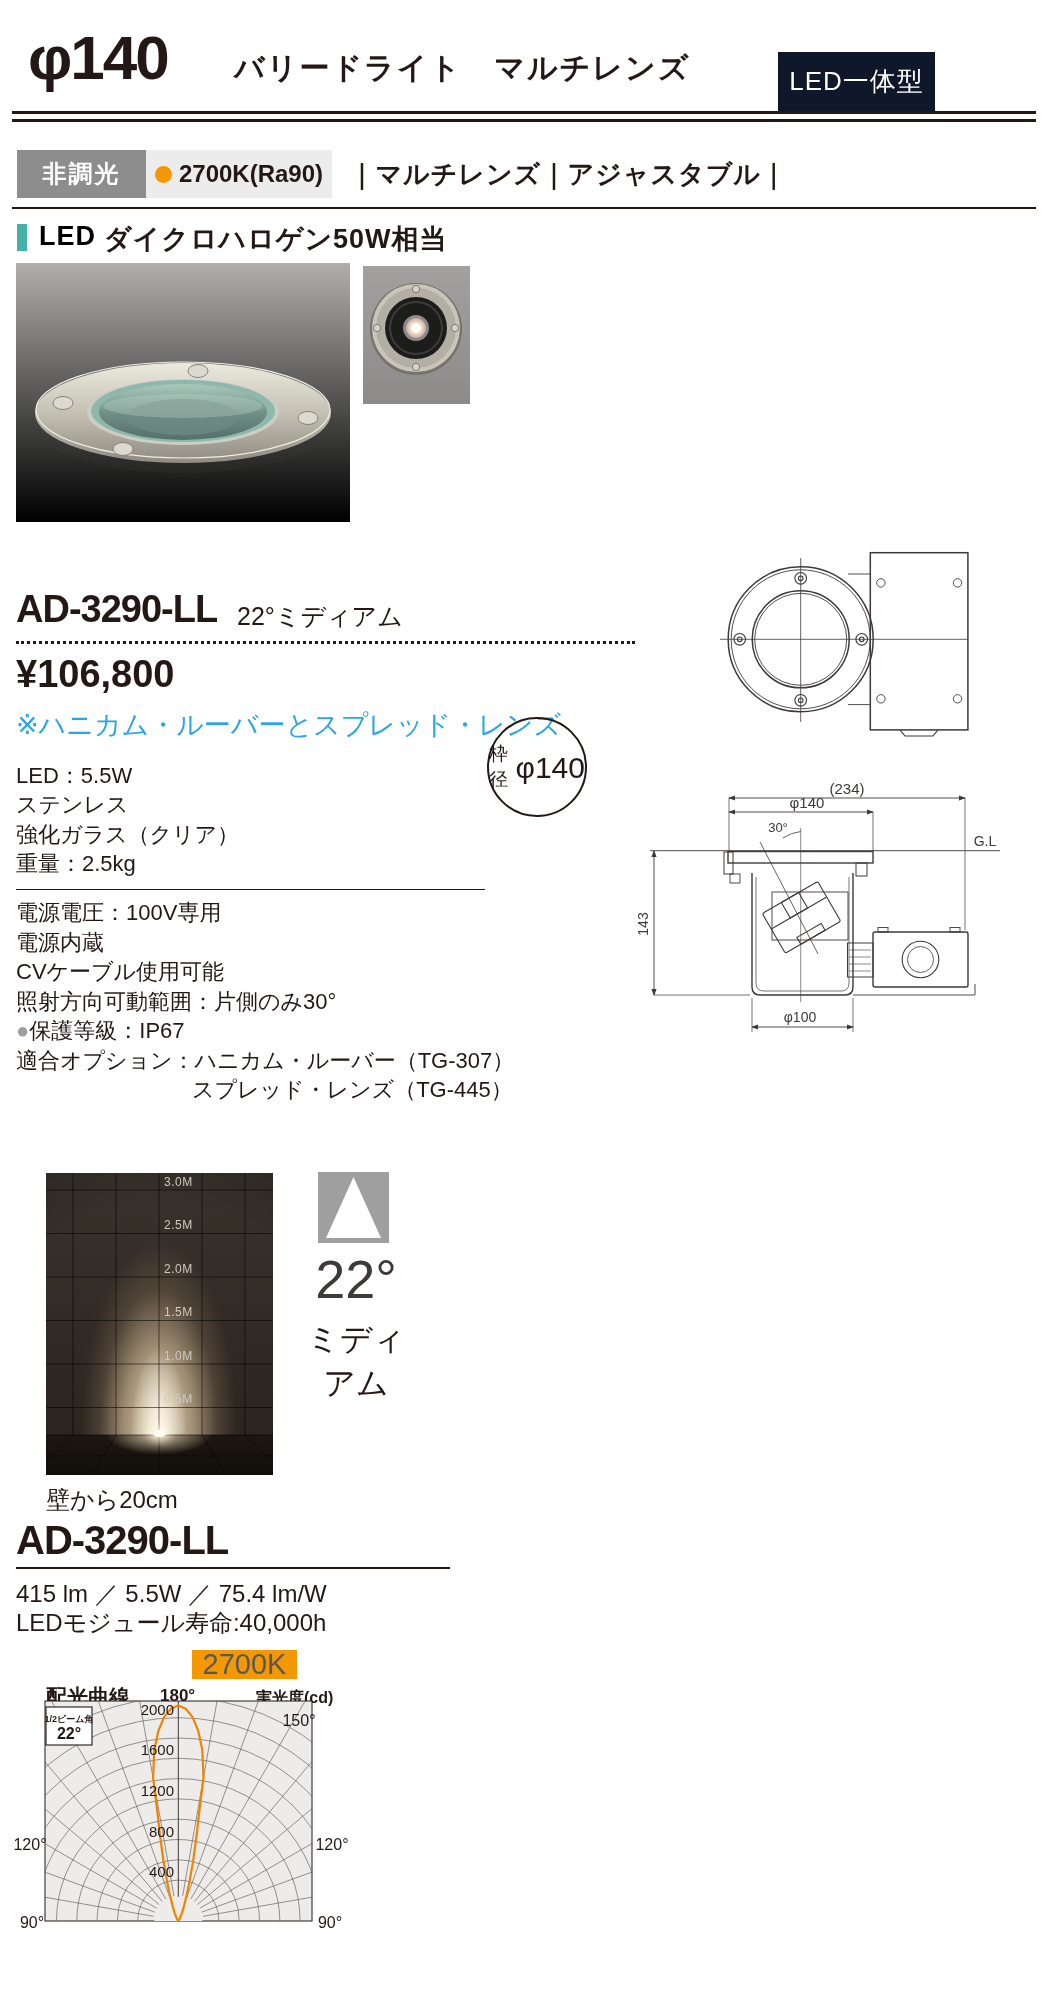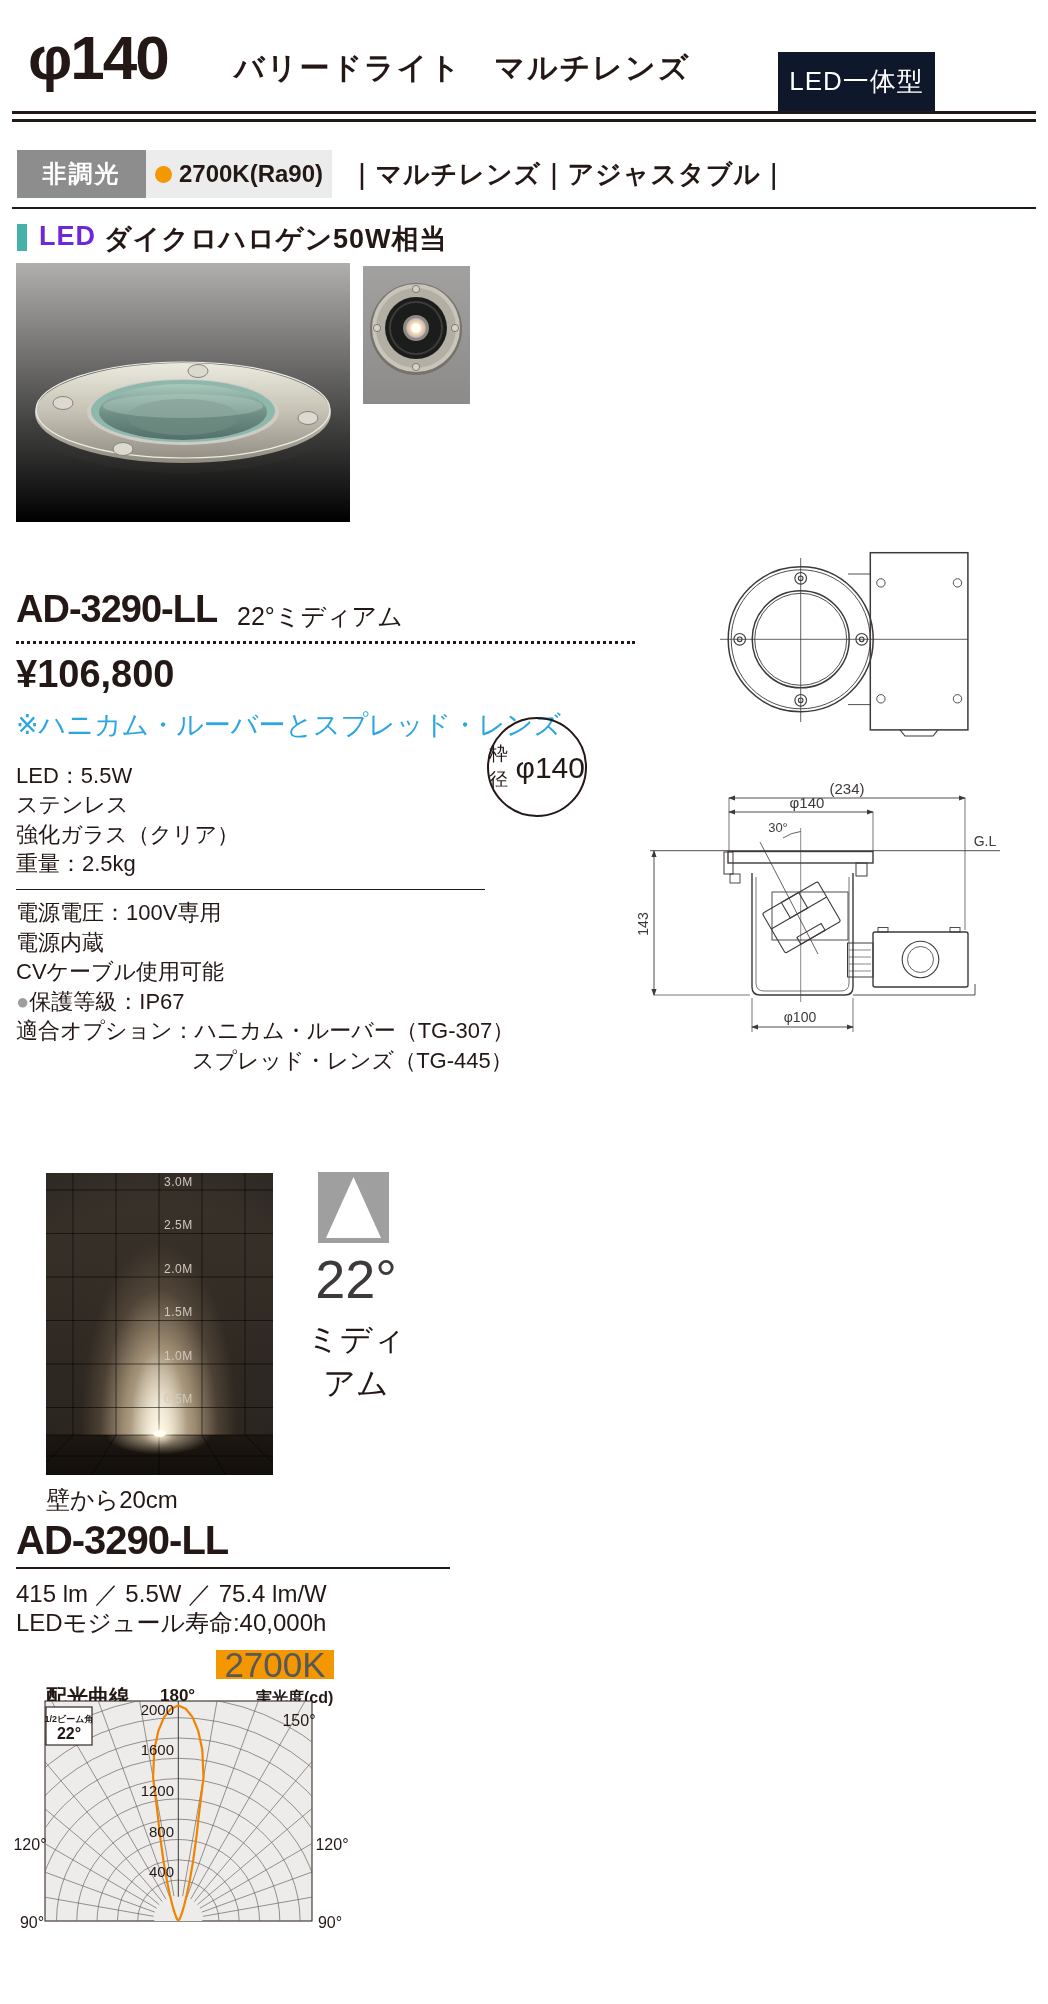--- a/index.html
+++ b/index.html
@@ -15,21 +15,21 @@
   
   .tag-dim{left:17px;top:150px;width:129px;height:48px;background:#8d8d8d;color:#fff;
            display:flex;align-items:center;justify-content:center;font-size:24px;font-weight:700;letter-spacing:2px;}
   .tag-ct{left:146px;top:150px;width:186px;height:48px;background:#ececec;display:flex;align-items:center;gap:7px;
           justify-content:center;font-size:24px;font-weight:700;}
   .dot{width:17px;height:17px;border-radius:50%;background:#f39800;}
   .tag-feat{left:349px;top:157px;font-size:26px;font-weight:700;letter-spacing:1px;}
   .rule1{left:12px;top:207px;width:1024px;height:0;border-top:2.5px solid #231815;}
   
   .led-bar{left:17px;top:224px;width:10px;height:27px;background:#45b1a8;}
-  .led-word{left:39px;top:221px;font-size:27px;font-weight:700;color:#6d28d9;letter-spacing:1px;}
+  .led-word{left:39px;top:221px;font-size:27px;font-weight:700;color:#000000;letter-spacing:1px;}
   .led-equiv{left:104px;top:221px;font-size:27px;font-weight:700;letter-spacing:1px;}
   
   .photo-main{left:16px;top:263px;width:334px;height:259px;}
   .photo-small{left:363px;top:266px;width:107px;height:138px;}
   
   .model1{left:16px;top:588px;font-size:38px;font-weight:700;letter-spacing:-1px;}
   .beam-lab{left:237px;top:600px;font-size:25px;}
   .rule-dot{left:16px;top:641px;width:619px;border-top:3.5px dotted #231815;}
   .price{left:16px;top:653px;font-size:38px;font-weight:700;}
   .note{left:16px;top:710px;font-size:27px;line-height:30px;color:#2ca6e0;}
@@ -61,22 +61,22 @@
   .pm-caption{left:46px;top:1484px;font-size:24px;}
   
   .beam-icon{left:318px;top:1172px;width:71px;height:71px;background:#9f9f9f;}
   .beam-angle{left:303px;top:1248px;width:106px;text-align:center;font-size:54px;color:#3e3a39;}
   .beam-name{left:303px;top:1318px;width:106px;text-align:center;font-size:32px;}
   
   .model2{left:16px;top:1518px;font-size:40px;font-weight:700;letter-spacing:-1px;}
   .rule3{left:16px;top:1567px;width:434px;border-top:2.5px solid #231815;}
   .outline{left:16px;top:1578px;font-size:24px;}
   .lifeline{left:16px;top:1607px;font-size:24px;}
-  .ctbox{left:192px;top:1650px;width:118px;height:29px;background:#f39800;color:#595757;
-         display:flex;align-items:center;justify-content:center;font-size:35px;margin-left:24px;}
+  .ctbox{left:192px;top:1650px;width:105px;height:29px;background:#f39800;color:#595757;
+         display:flex;align-items:center;justify-content:center;font-size:29px;}
   .chart-title{left:46px;top:1683px;font-size:21px;font-weight:700;}
   .chart-180{left:160px;top:1686px;font-size:17px;font-weight:700;}
   .chart-cd{left:256px;top:1688px;font-size:16px;font-weight:700;}
   svg text{font-family:"Liberation Sans","DejaVu Sans",sans-serif;}
 </style>
 </head>
 <body>
 
 <div class="page">
 
@@ -184,20 +184,21 @@
     <div class="fl">枠径</div>
     <div class="fv">φ140</div>
   </div>
 
   <div class="abs rule2"></div>
 
   <div class="abs specs2">
     <div>電源電圧：100V専用</div>
     <div>電源内蔵</div>
     <div>CVケーブル使用可能</div>
+    <div>照射方向可動範囲：片側のみ30°</div>
     <div><span class="bullet">●</span><span>保護等級：IP67</span></div>
     <div>適合オプション：ハニカム・ルーバー（TG-307）</div>
     <div class="opt2">スプレッド・レンズ（TG-445）</div>
   </div>
 
   <svg class="abs" style="left:560px;top:540px;" width="488" height="500" viewBox="0 0 488 500">
     <defs>
       <marker id="ar" markerWidth="8" markerHeight="6" refX="7" refY="3" orient="auto-start-reverse">
         <path d="M0,0 L8,3 L0,6 z" fill="#3e3a39"></path>
       </marker>

